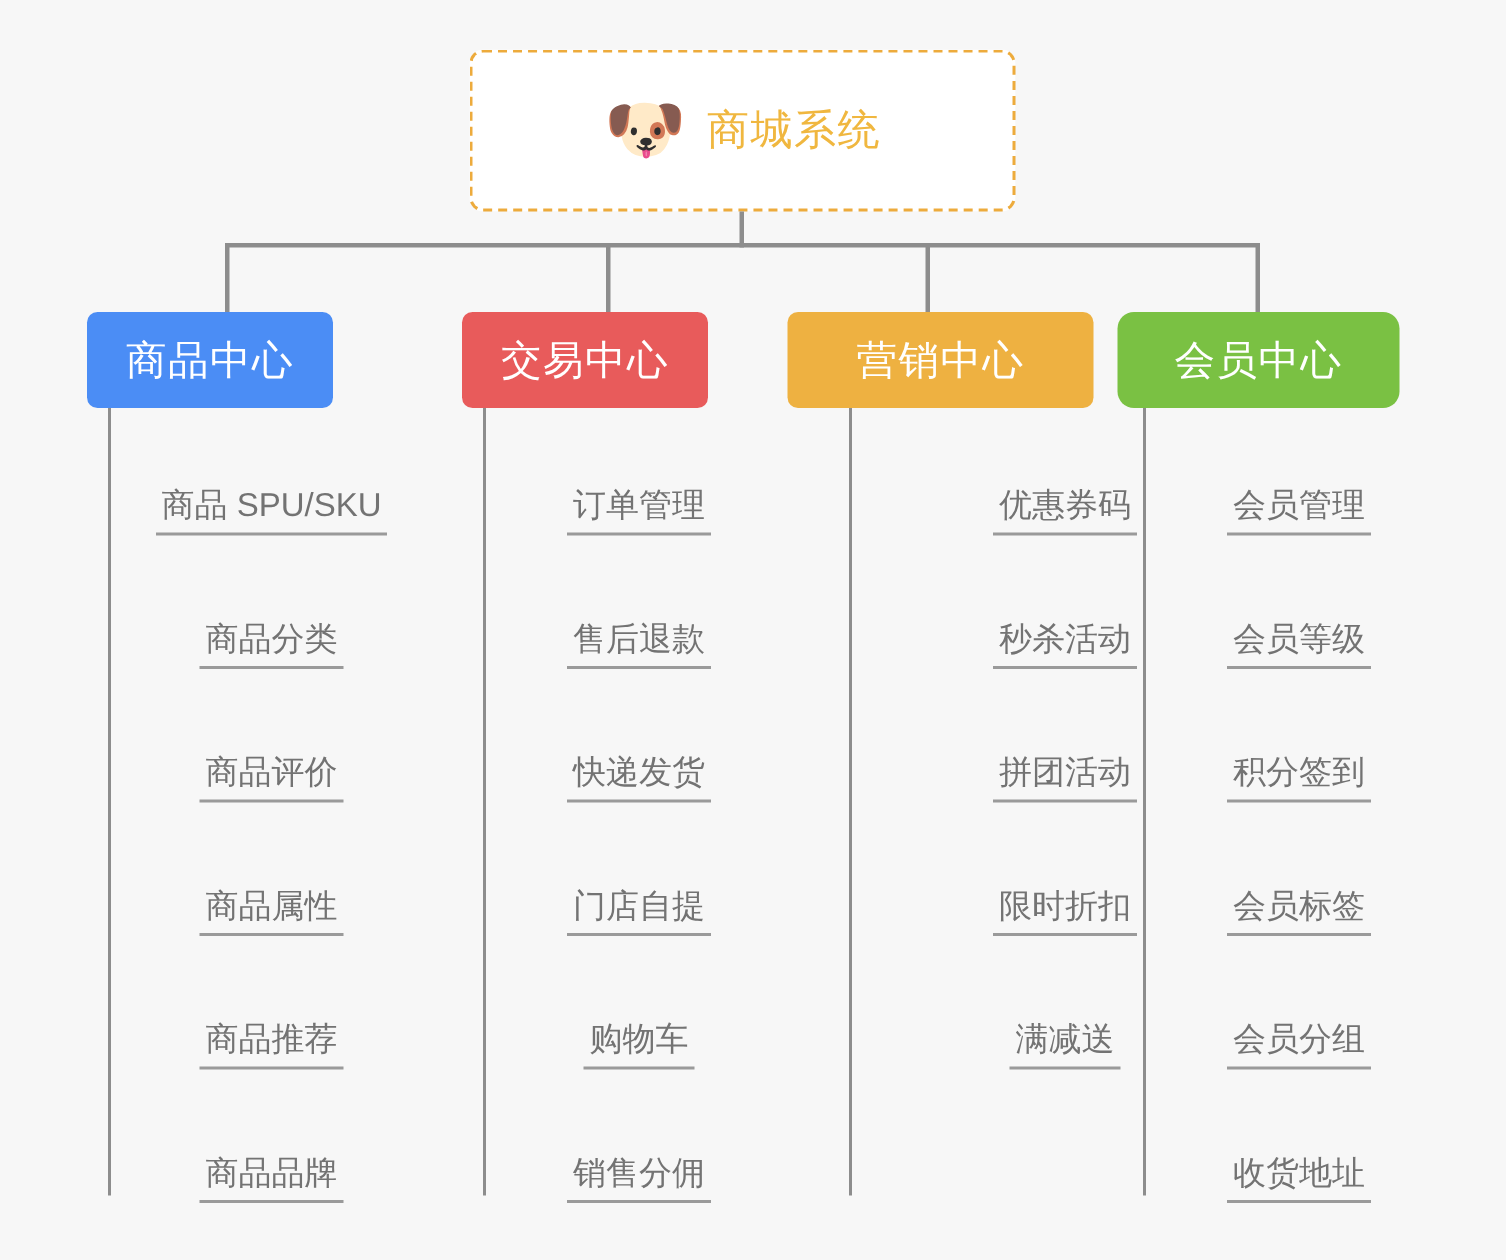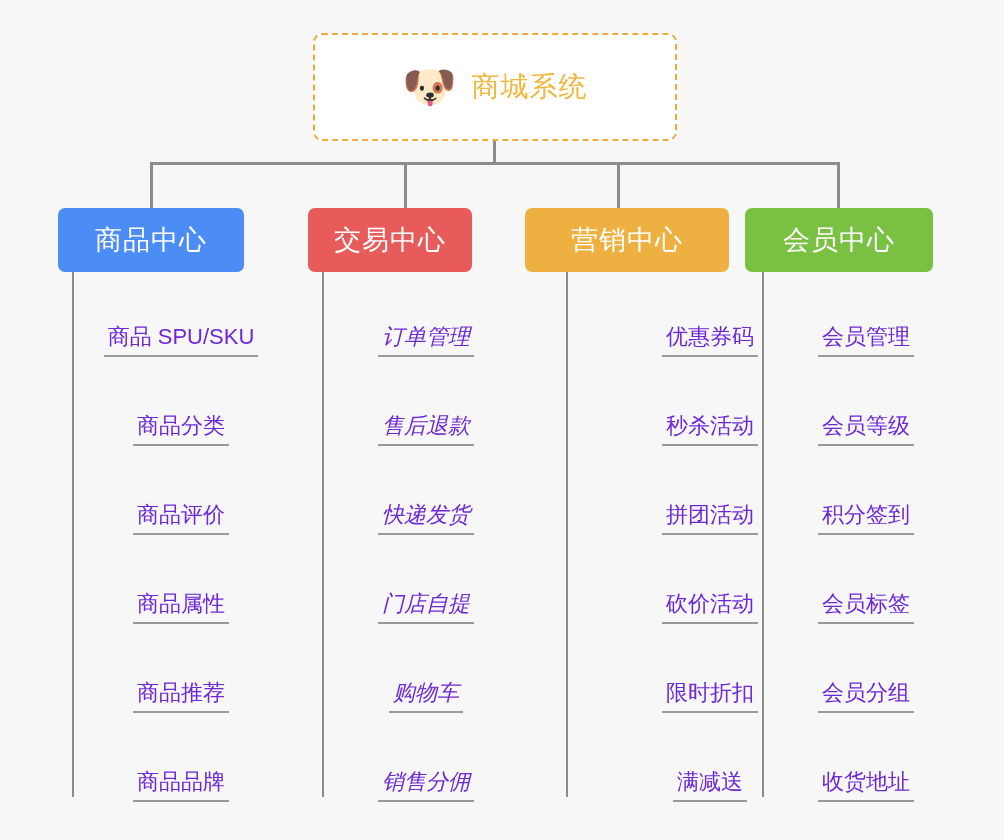--- a/index.html
+++ b/index.html
@@ -103,21 +103,21 @@
     position: relative;
     height: 89px;
     box-sizing: border-box;
     display: flex;
     align-items: flex-end;
     justify-content: center;
     padding-bottom: 4px;
   }
   .leaf-label {
     font-size: 22px;
-    color: #6d28d9;
+    color: #737373;
     white-space: nowrap;
     line-height: 1.1;
     padding: 0 4px 6px 4px;
     border-bottom: 2px solid #9a9a9a;
     margin-left: 28px;
   }
 </style>
 </head>
 <body>
 
@@ -132,21 +132,21 @@
   <div class="conn conn-h-bus"></div>
 
   <div id="drops">
       <div class="conn conn-drop" style="left: 150px;"></div>
       <div class="conn conn-drop" style="left: 404px;"></div>
       <div class="conn conn-drop" style="left: 617px;"></div>
       <div class="conn conn-drop" style="left: 837px;"></div>
     </div>
 
   <div id="branches">
-      <div class="cat-box" style="left: 58px; width: 186px; background: rgb(75, 141, 245);">
+      <div class="cat-box" style="left: 58px; width: 164px; background: rgb(75, 141, 245);">
         <span>商品中心</span>
       </div>
       <div class="branch" style="left: 72px; width: 190px;">
         <div class="branch-stem" style="height: 525px;"></div>
         <div class="leaf">
           <span class="leaf-label">商品 SPU/SKU</span>
         </div>
         <div class="leaf">
           <span class="leaf-label">商品分类</span>
         </div>
@@ -159,21 +159,21 @@
         <div class="leaf">
           <span class="leaf-label">商品推荐</span>
         </div>
         <div class="leaf">
           <span class="leaf-label">商品品牌</span>
         </div>
       </div>
       <div class="cat-box" style="left: 308px; width: 164px; background: rgb(232, 91, 91);">
         <span>交易中心</span>
       </div>
-      <div class="branch" style="left: 322px; width: 180px; font-style: italic;">
+      <div class="branch" style="left: 322px; width: 180px;">
         <div class="branch-stem" style="height: 525px;"></div>
         <div class="leaf">
           <span class="leaf-label">订单管理</span>
         </div>
         <div class="leaf">
           <span class="leaf-label">售后退款</span>
         </div>
         <div class="leaf">
           <span class="leaf-label">快递发货</span>
         </div>
@@ -195,30 +195,27 @@
         <div class="leaf">
           <span class="leaf-label">优惠券码</span>
         </div>
         <div class="leaf">
           <span class="leaf-label">秒杀活动</span>
         </div>
         <div class="leaf">
           <span class="leaf-label">拼团活动</span>
         </div>
         <div class="leaf">
-          <span class="leaf-label">砍价活动</span>
-        </div>
-        <div class="leaf">
           <span class="leaf-label">限时折扣</span>
         </div>
         <div class="leaf">
           <span class="leaf-label">满减送</span>
         </div>
       </div>
-      <div class="cat-box" style="left: 745px; width: 188px; background: rgb(122, 193, 67);">
+      <div class="cat-box" style="left: 745px; width: 188px; background: rgb(122, 193, 67); border-radius: 11px;">
         <span>会员中心</span>
       </div>
       <div class="branch" style="left: 762px; width: 180px;">
         <div class="branch-stem" style="height: 525px;"></div>
         <div class="leaf">
           <span class="leaf-label">会员管理</span>
         </div>
         <div class="leaf">
           <span class="leaf-label">会员等级</span>
         </div>

